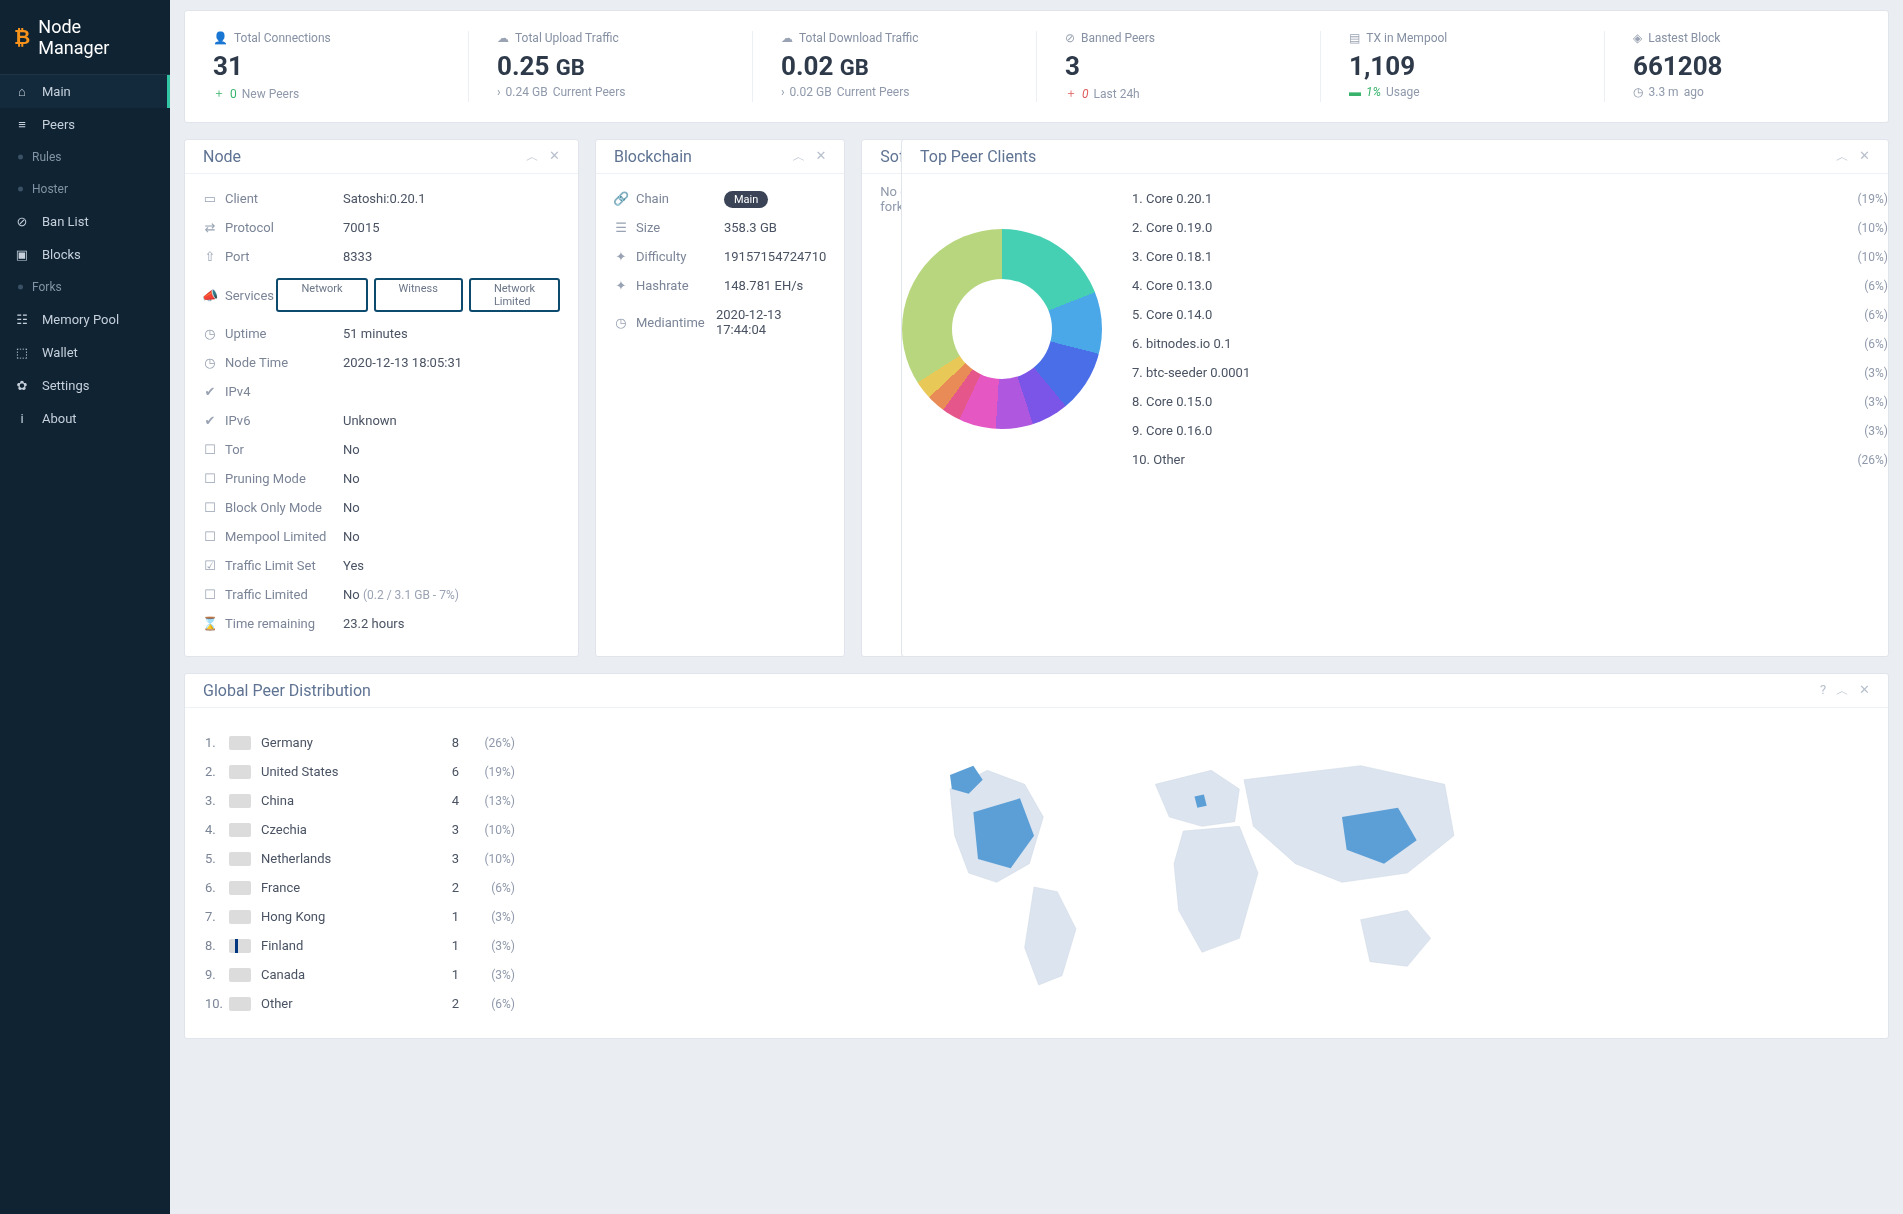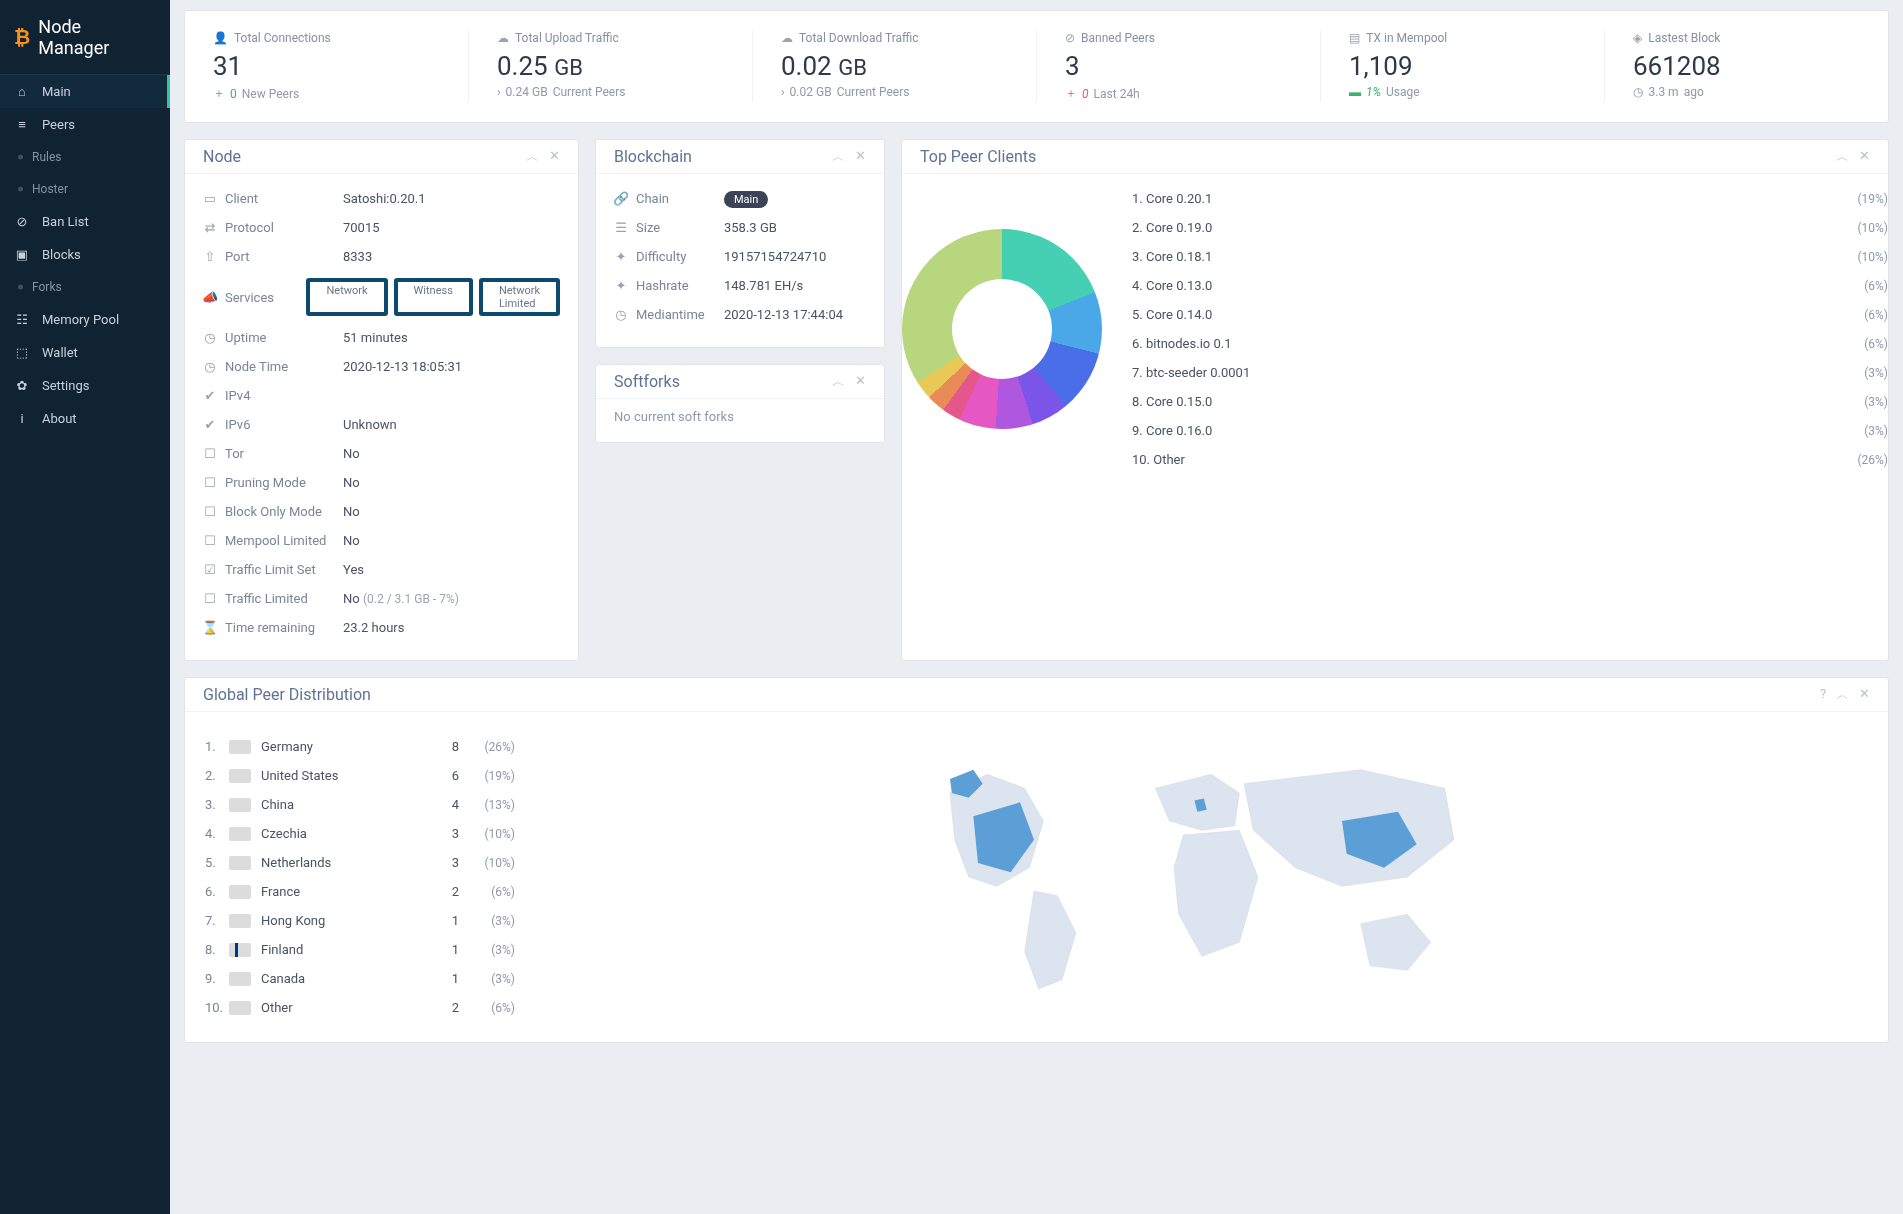--- a/index.html
+++ b/index.html
@@ -13,43 +13,43 @@
 .nav li.active{border-right:3px solid #32c5a3;background:#132a3d}
 .nav li.sub{padding-left:32px;font-size:12px;color:#8193a4;position:relative}
 .nav li.sub::before{content:"";position:absolute;left:18px;top:50%;width:5px;height:5px;background:#3a5064;border-radius:50%;transform:translateY(-50%)}
 .nav .nav-icon{width:16px;display:inline-flex;justify-content:center;color:#c6d0db}
 .content{flex:1;padding:10px 14px}
 .stats-row{background:#fff;border:1px solid #e0e4eb;border-radius:3px;display:flex;padding:20px 0;margin-bottom:16px}
 .stat{flex:1;padding:0 28px;border-left:1px solid #eceff4}
 .stat:first-child{border-left:none}
 .stat-title{color:#8590a3;font-size:12px;display:flex;align-items:center;gap:6px;margin-bottom:6px}
 .stat-title .ti{color:#9aa3b3}
-.stat-value{font-size:26px;font-weight:400;color:#2e3a4a;margin-bottom:4px}
+.stat-value{font-size:26px;font-weight:700;color:#2e3a4a;margin-bottom:4px}
 .stat-value .unit{font-size:22px}
 .stat-sub{color:#8f99ab;font-size:12px;display:flex;align-items:center;gap:5px}
 .green{color:#39b36c}
 .red{color:#e05b5b}
 .orange{color:#f0ad4e}
 .row{display:flex;gap:16px;margin-bottom:16px}
 .card{background:#fff;border:1px solid #e0e4eb;border-radius:3px}
 .card-head{display:flex;align-items:center;justify-content:space-between;padding:7px 18px;border-bottom:1px solid #eef1f5}
 .card-title{font-size:16px;color:#5f7393;font-weight:400}
 .card-controls{display:flex;gap:10px;color:#b8c0cc}
 .card-controls span{cursor:pointer}
 .card-body{padding:10px 18px 18px}
 .kv{display:flex;align-items:center;padding:7px 0;font-size:13px}
 .kv .k{width:140px;color:#7b8597;display:flex;align-items:center;gap:8px}
 .kv .k .ki{color:#99a3b3;width:14px;display:inline-flex;justify-content:center}
 .kv .v{color:#4a5363}
 .kv .v .muted{color:#9aa3b3;font-size:12px}
 .badges{display:flex;gap:6px}
-.badge{border:4px solid #0c4a6e;border-radius:3px;padding:2px 16px;font-size:11px;color:#6b7688}
+.badge{border:2px solid #0c4a6e;border-radius:3px;padding:2px 23px;font-size:11px;color:#6b7688}
 .pill{background:#3a4456;color:#fff;border-radius:10px;padding:2px 10px;font-size:11px}
 .col-left{width:395px;flex-shrink:0}
-.col-mid{width:290px;flex-shrink:0;display:flex;flex-direction:column;gap:16px}
+.col-mid{width:290px;flex-shrink:0;display:flex;flex-direction:row;gap:16px}
 .col-right{flex:1}
 .peer-list{list-style:none}
 .peer-list li{display:flex;align-items:center;justify-content:space-between;padding:7px 0;font-size:13px;color:#4a5363}
 .peer-list .pct{color:#8f99ab;font-size:12px}
 .donut-wrap{display:flex;align-items:center;gap:30px;padding:10px 0}
 .donut{width:200px;height:200px;position:relative;border-radius:50%}
 .donut::after{content:"";position:absolute;left:50%;top:50%;width:100px;height:100px;background:#fff;border-radius:50%;transform:translate(-50%,-50%)}
 .geo-card{background:#fff;border:1px solid #e0e4eb;border-radius:3px}
 .geo-body{display:flex;gap:20px;padding:20px}
 .geo-list{width:310px}

